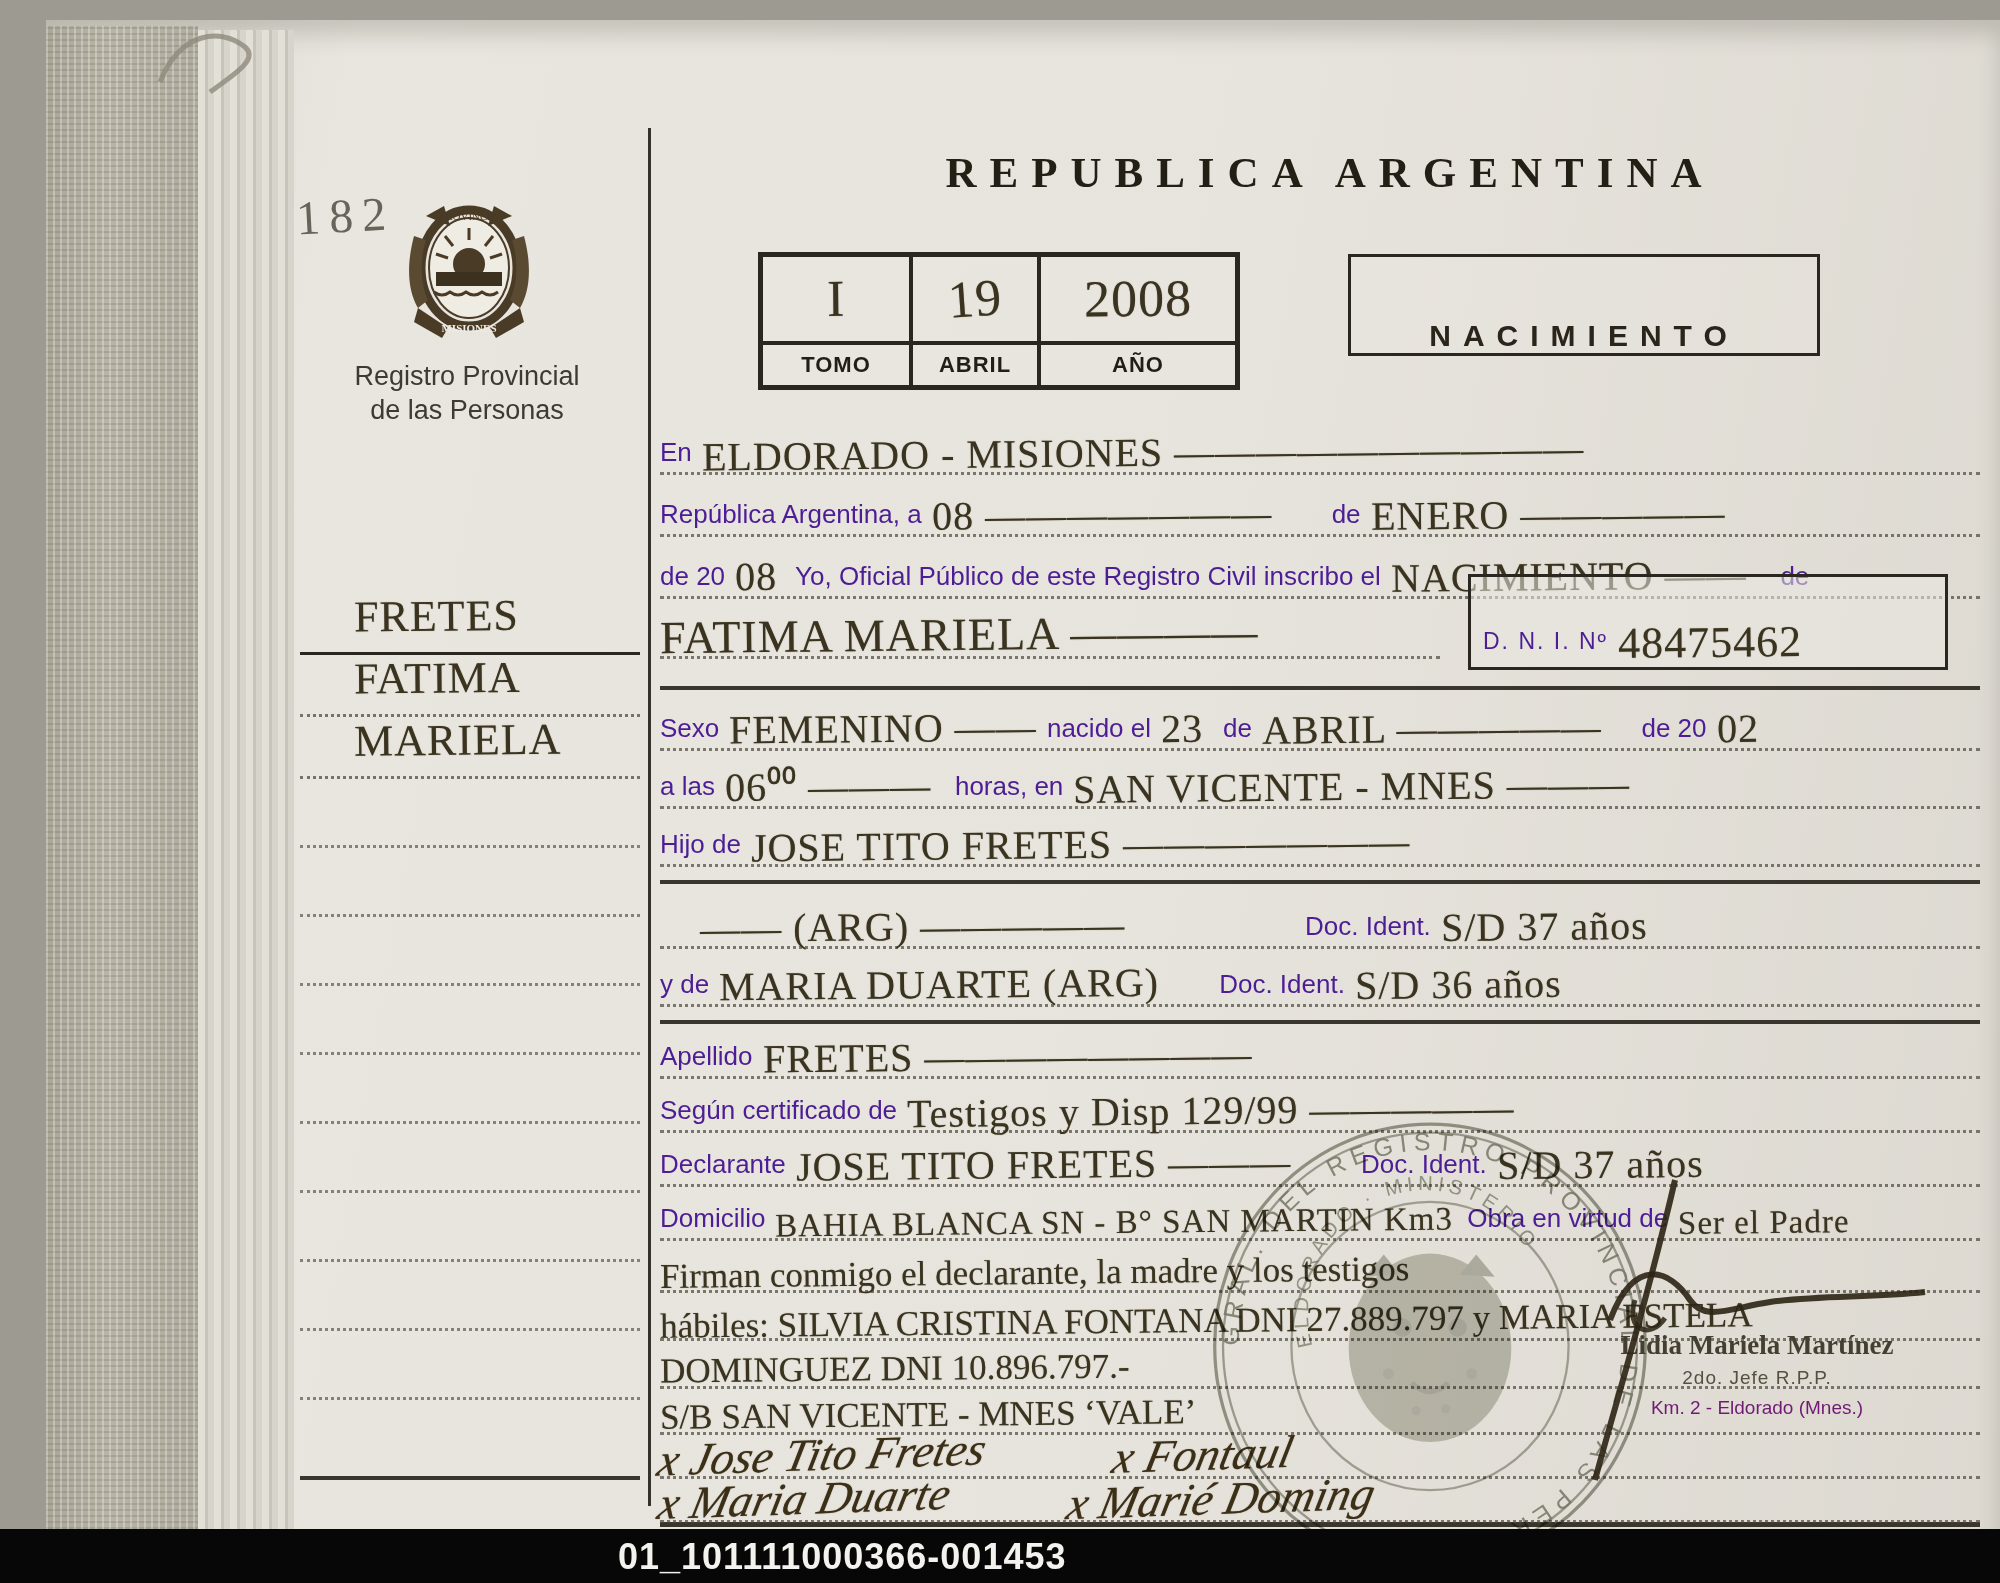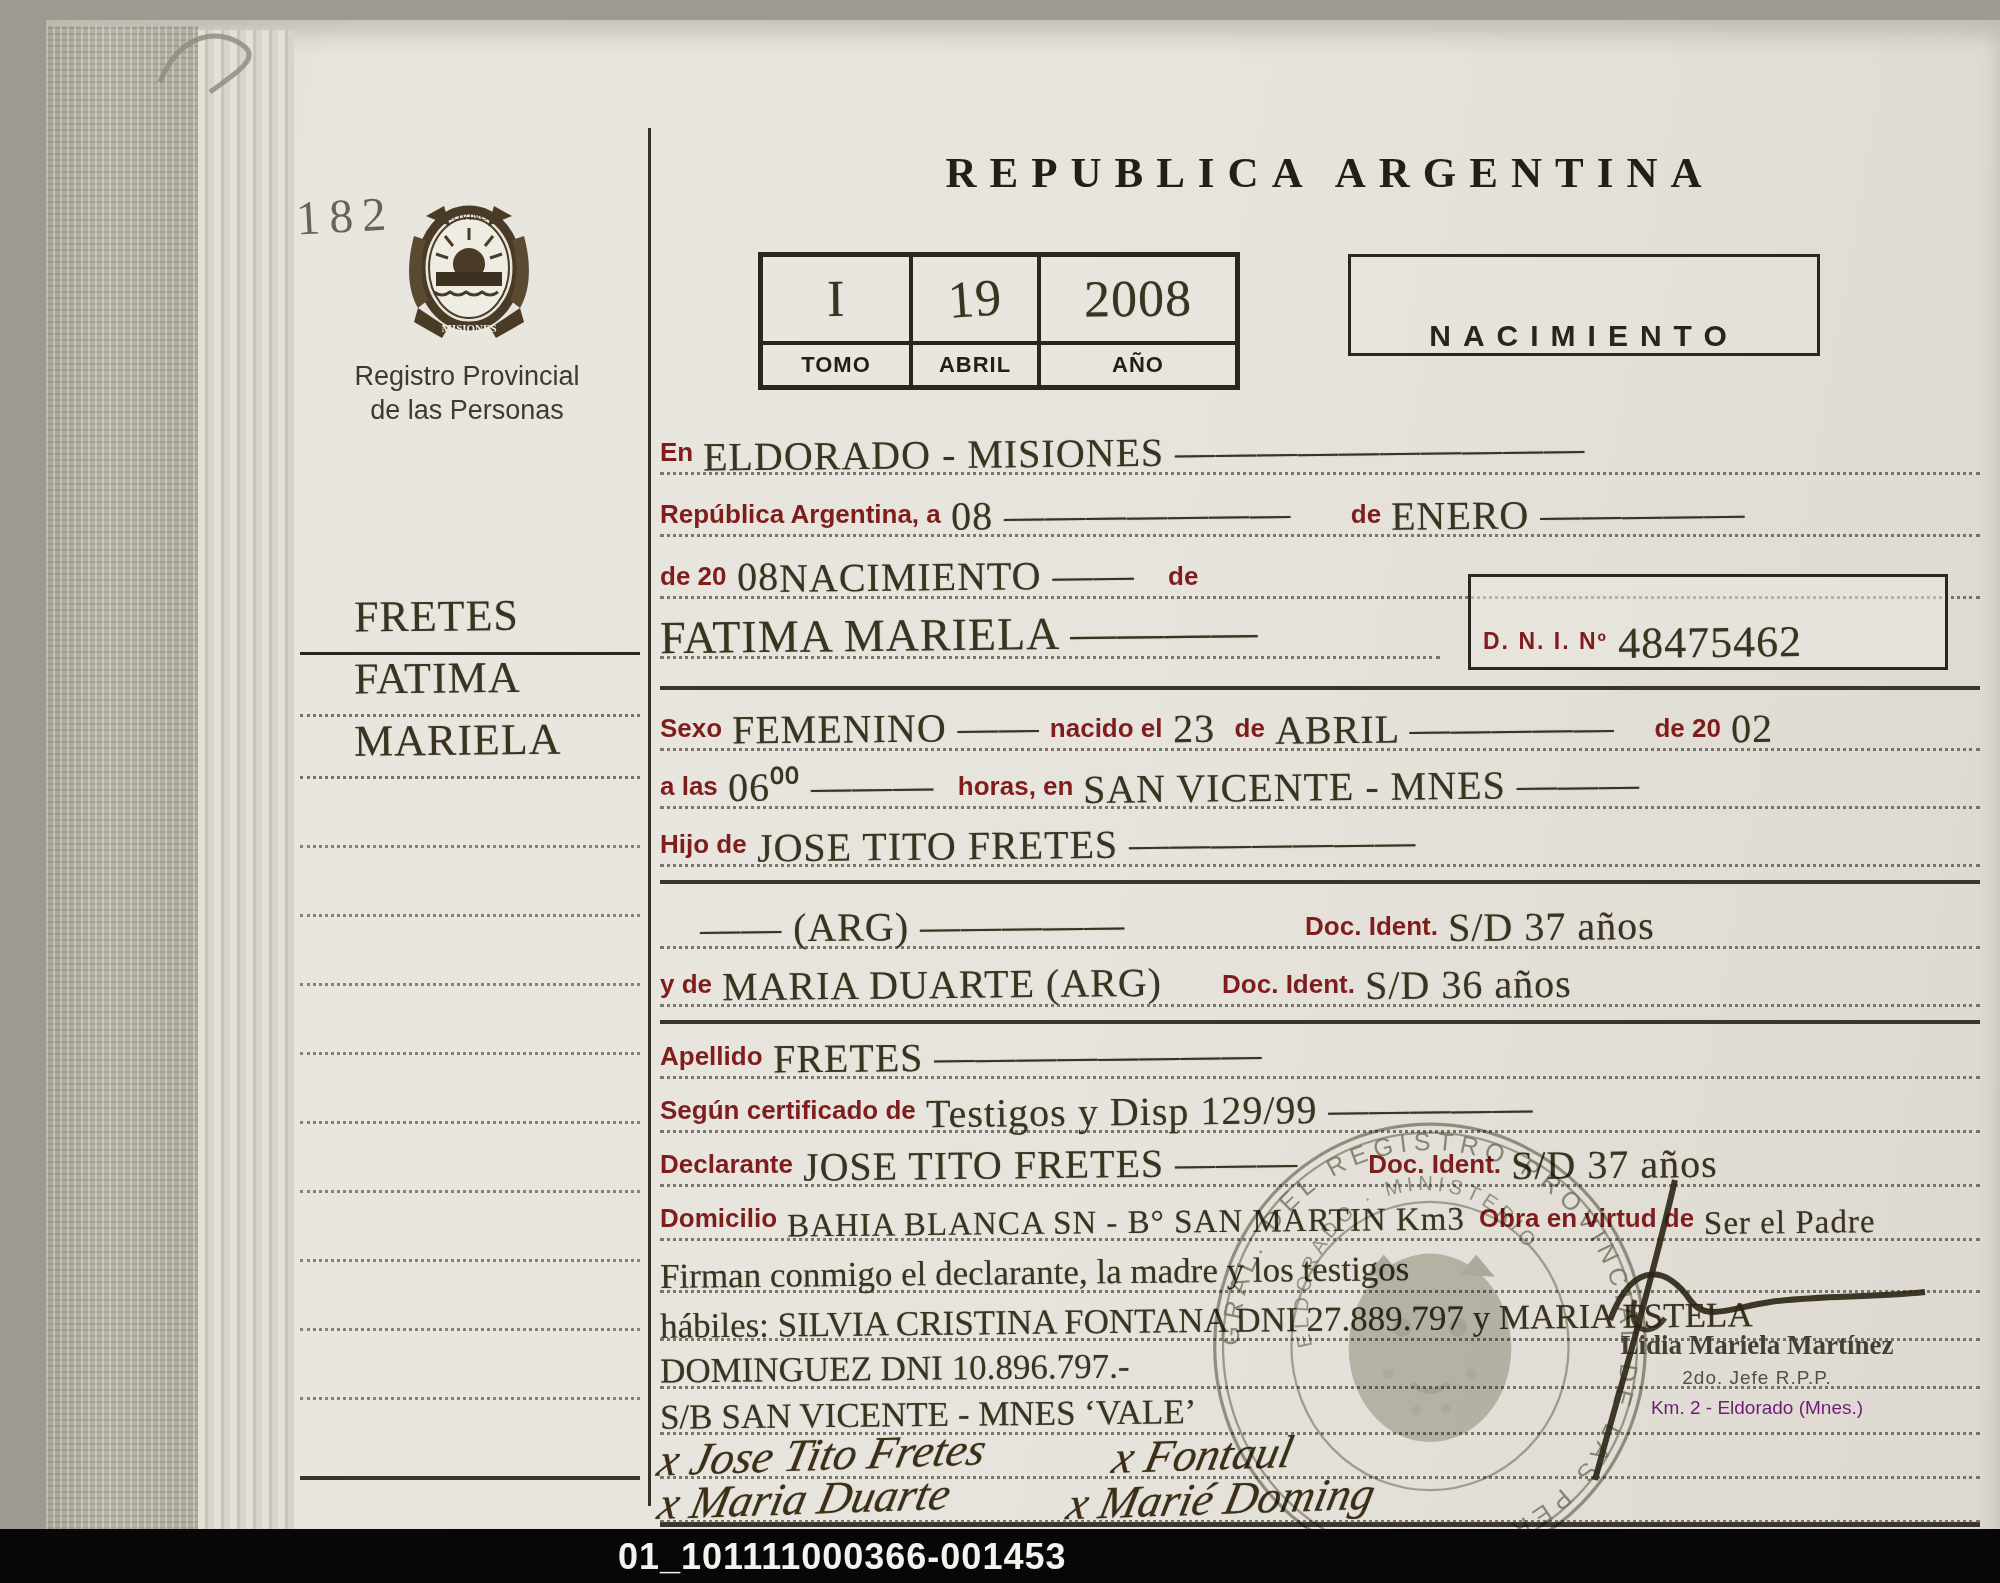--- a/index.html
+++ b/index.html
@@ -66,21 +66,21 @@
     position:absolute;left:1348px;top:254px;width:466px;height:96px;border:3px solid #2a2721;
     display:flex;align-items:flex-end;justify-content:center;z-index:2;background:rgba(236,233,226,.3);
   }
   .nac-box span{font-size:30px;font-weight:700;letter-spacing:12px;color:#2a241a}
   
   .frow{
     position:absolute;left:660px;right:20px;height:56px;display:flex;align-items:flex-end;
     border-bottom:3px dotted rgba(80,75,62,.72);padding-bottom:2px;z-index:3;
   }
   .plabel{
-    font-size:26px;font-weight:700;color:#7f1d1d;line-height:1;padding:0 10px 5px 0;white-space:nowrap;
+    font-size:26px;font-weight:400;color:#4c1d95;line-height:1;padding:0 10px 5px 0;white-space:nowrap;
   }
   .hw{
     font-family:cursive;font-size:40px;line-height:.85;color:#3a331f;white-space:nowrap;
     letter-spacing:1px;transform:rotate(-.6deg);text-shadow:0 0 1px rgba(58,51,31,.5);
   }
   .hw.small{font-size:33px}
   .hw.note{font-size:35px;letter-spacing:0}
   .sep{position:absolute;left:660px;right:20px;height:4px;background:#3a362e;z-index:2}
   .dni-box{
     position:absolute;left:1468px;top:574px;width:452px;height:80px;border:3px solid #2a2721;
@@ -199,20 +199,21 @@
 <div class="frow" style="top:476px">
   <span class="plabel">República Argentina, a</span>
   <span class="hw">08 ———————</span>
   <span class="plabel" style="margin-left:60px">de</span>
   <span class="hw">ENERO —————</span>
 </div>
 
 <div class="frow" style="top:538px">
   <span class="plabel">de 20</span>
   <span class="hw">08</span>
+  <span class="plabel" style="margin-left:18px">Yo, Oficial Público de este Registro Civil inscribo el</span>
   <span class="hw">NACIMIENTO ——</span>
   <span class="plabel" style="margin-left:34px">de</span>
 </div>
 
 <div class="frow" style="top:598px;right:560px">
   <span class="hw" style="font-size:46px">FATIMA MARIELA ————</span>
 </div>
 <div class="dni-box">
   <span class="plabel">D. N. I. Nº</span>
   <span class="hw">48475462</span>

